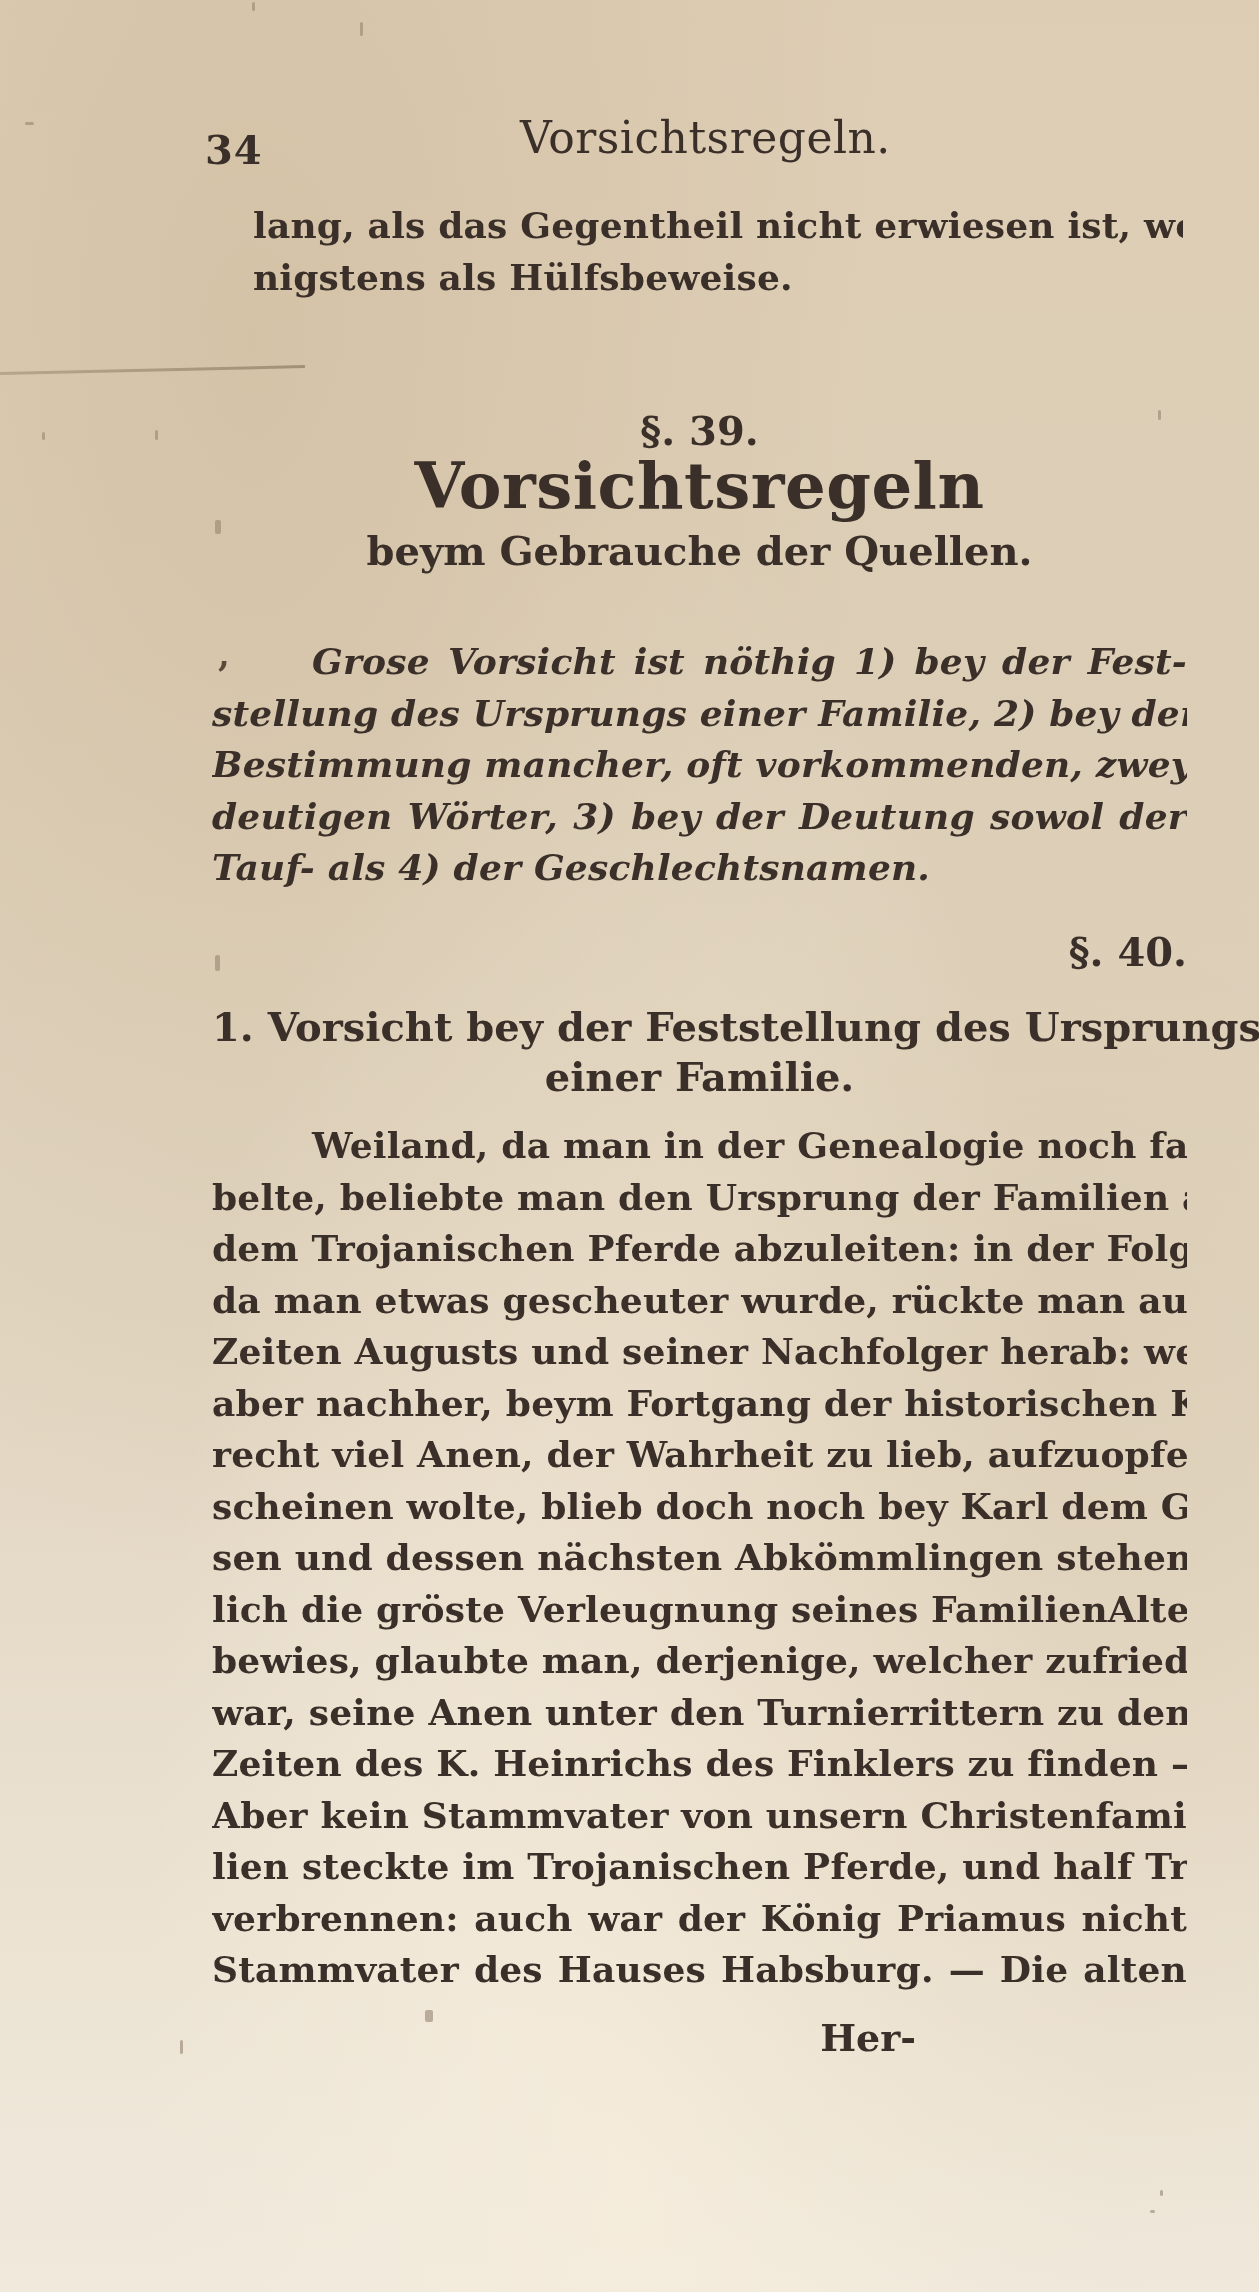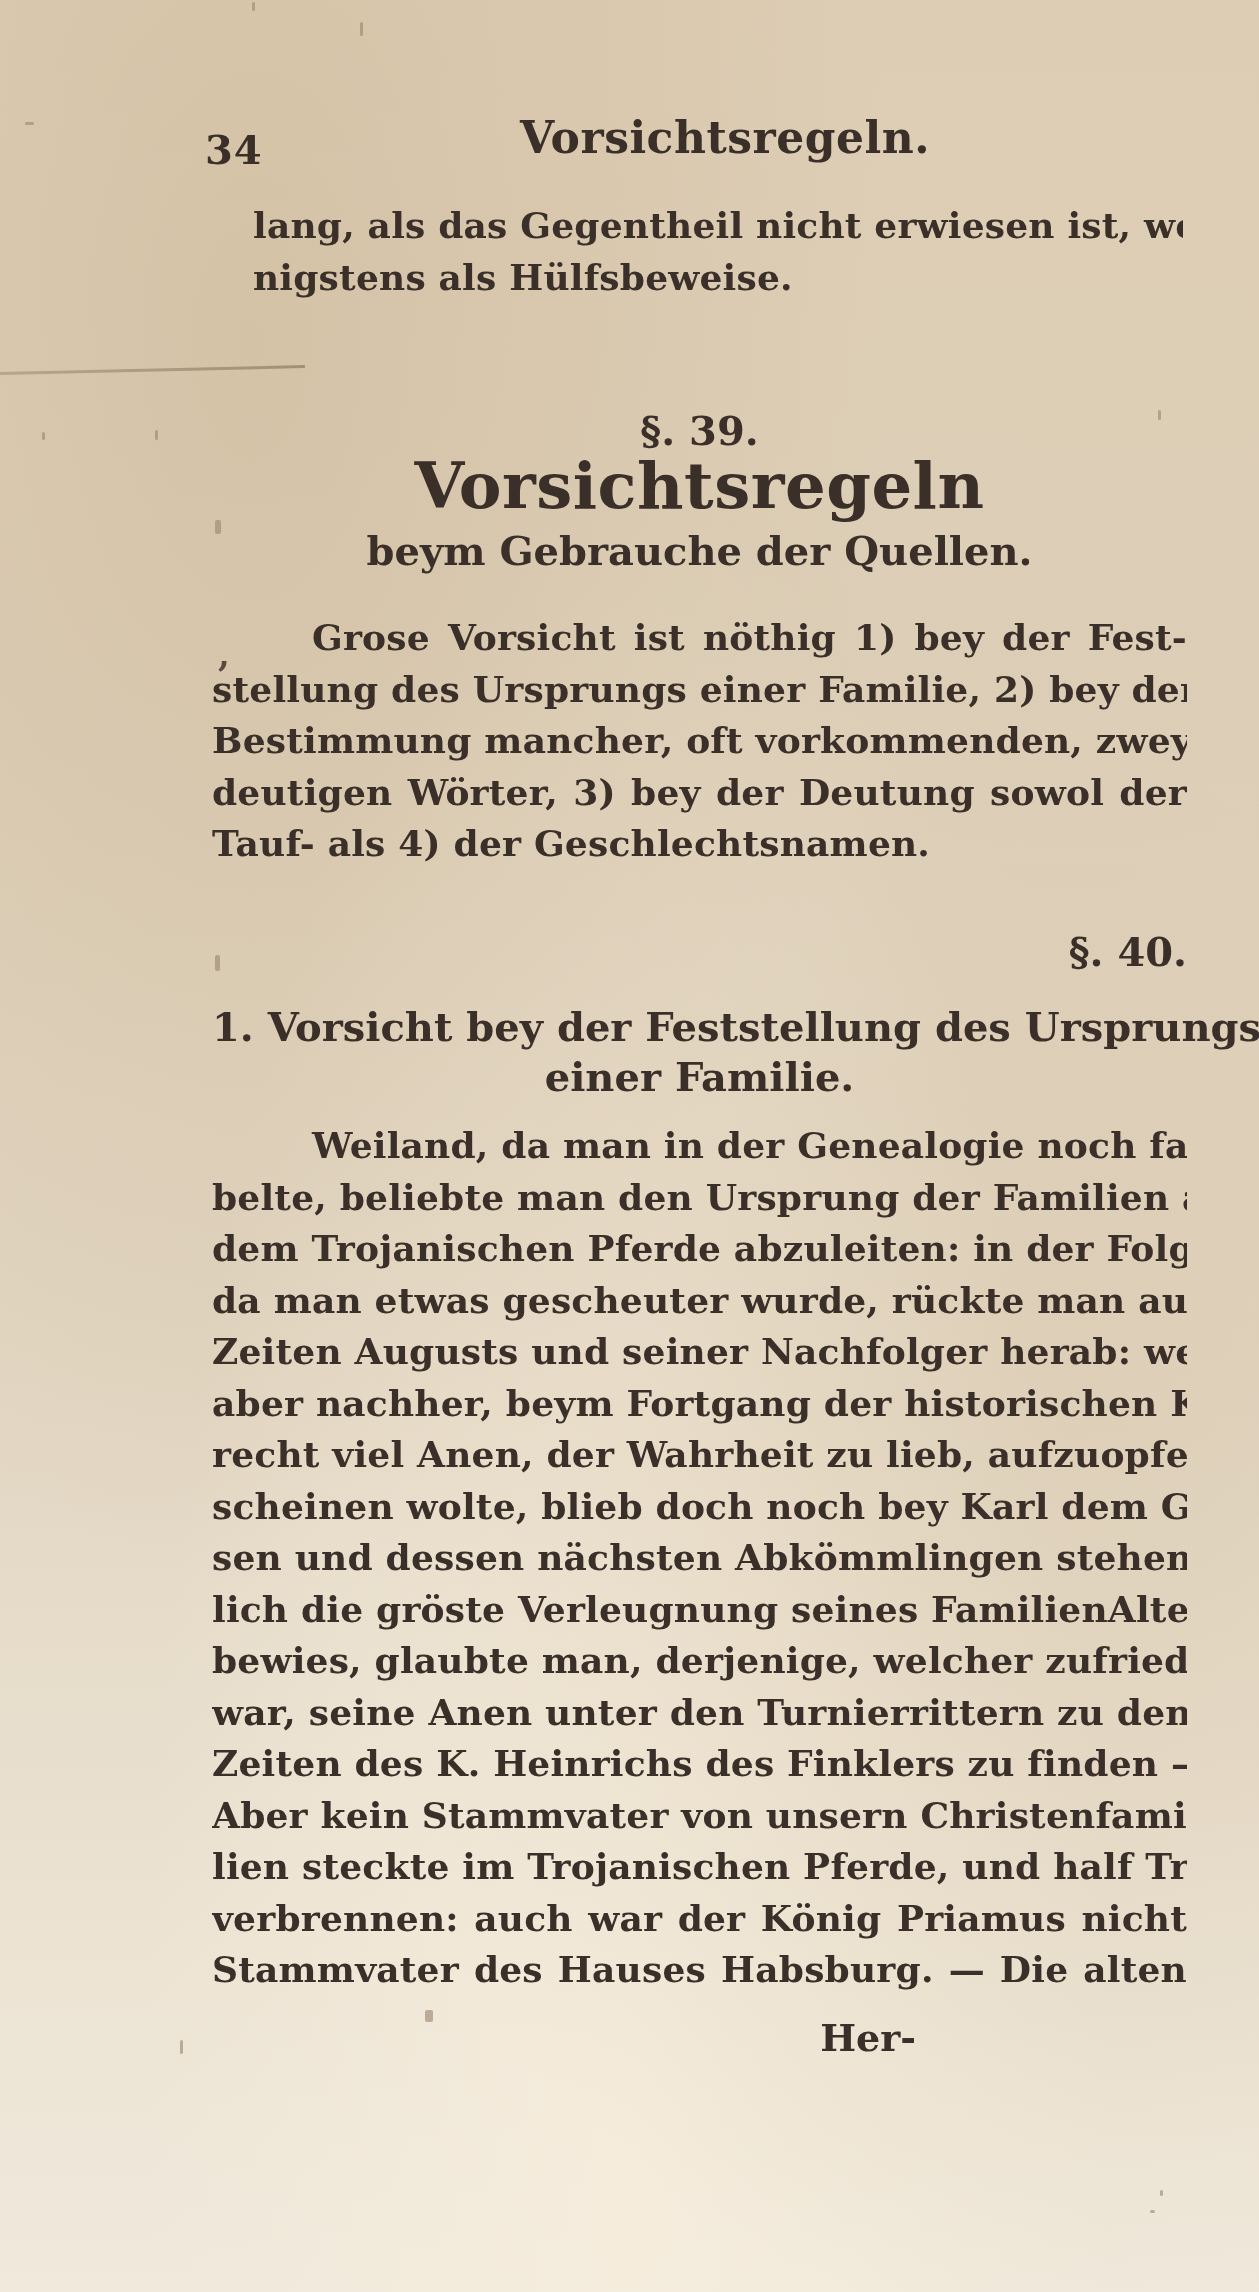--- a/index.html
+++ b/index.html
@@ -34,21 +34,21 @@
       top: 126px;
       font-size: 40px;
       font-weight: bold;
       letter-spacing: 1px;
     }
     .running-head {
       position: absolute;
       left: 520px;
       top: 112px;
       font-size: 44px;
-      font-weight: bold;
+      font-weight: normal;
       letter-spacing: 0.5px;
     }
 
     
     .text-block {
       position: absolute;
       left: 212px;
       width: 975px;
       font-size: 36px;
       font-weight: bold;
@@ -71,21 +71,21 @@
       position: absolute;
       left: 212px;
       width: 975px;
       text-align: center;
       font-weight: bold;
     }
     .section-39 { top: 407px; font-size: 40px; }
     .title-39 { top: 448px; font-size: 64px; letter-spacing: 0.5px; }
     .subtitle-39 { top: 527px; font-size: 40px; }
 
-    .para-39 { top: 612px; }
+    .para-39 { top: 636px; font-style: italic; }
 
     .section-40 { top: 928px; font-size: 40px; text-align: right; }
     .title-40 {
       position: absolute;
       left: 212px;
       width: 975px;
       top: 1002px;
       font-size: 40px;
       font-weight: bold;
       line-height: 50px;

